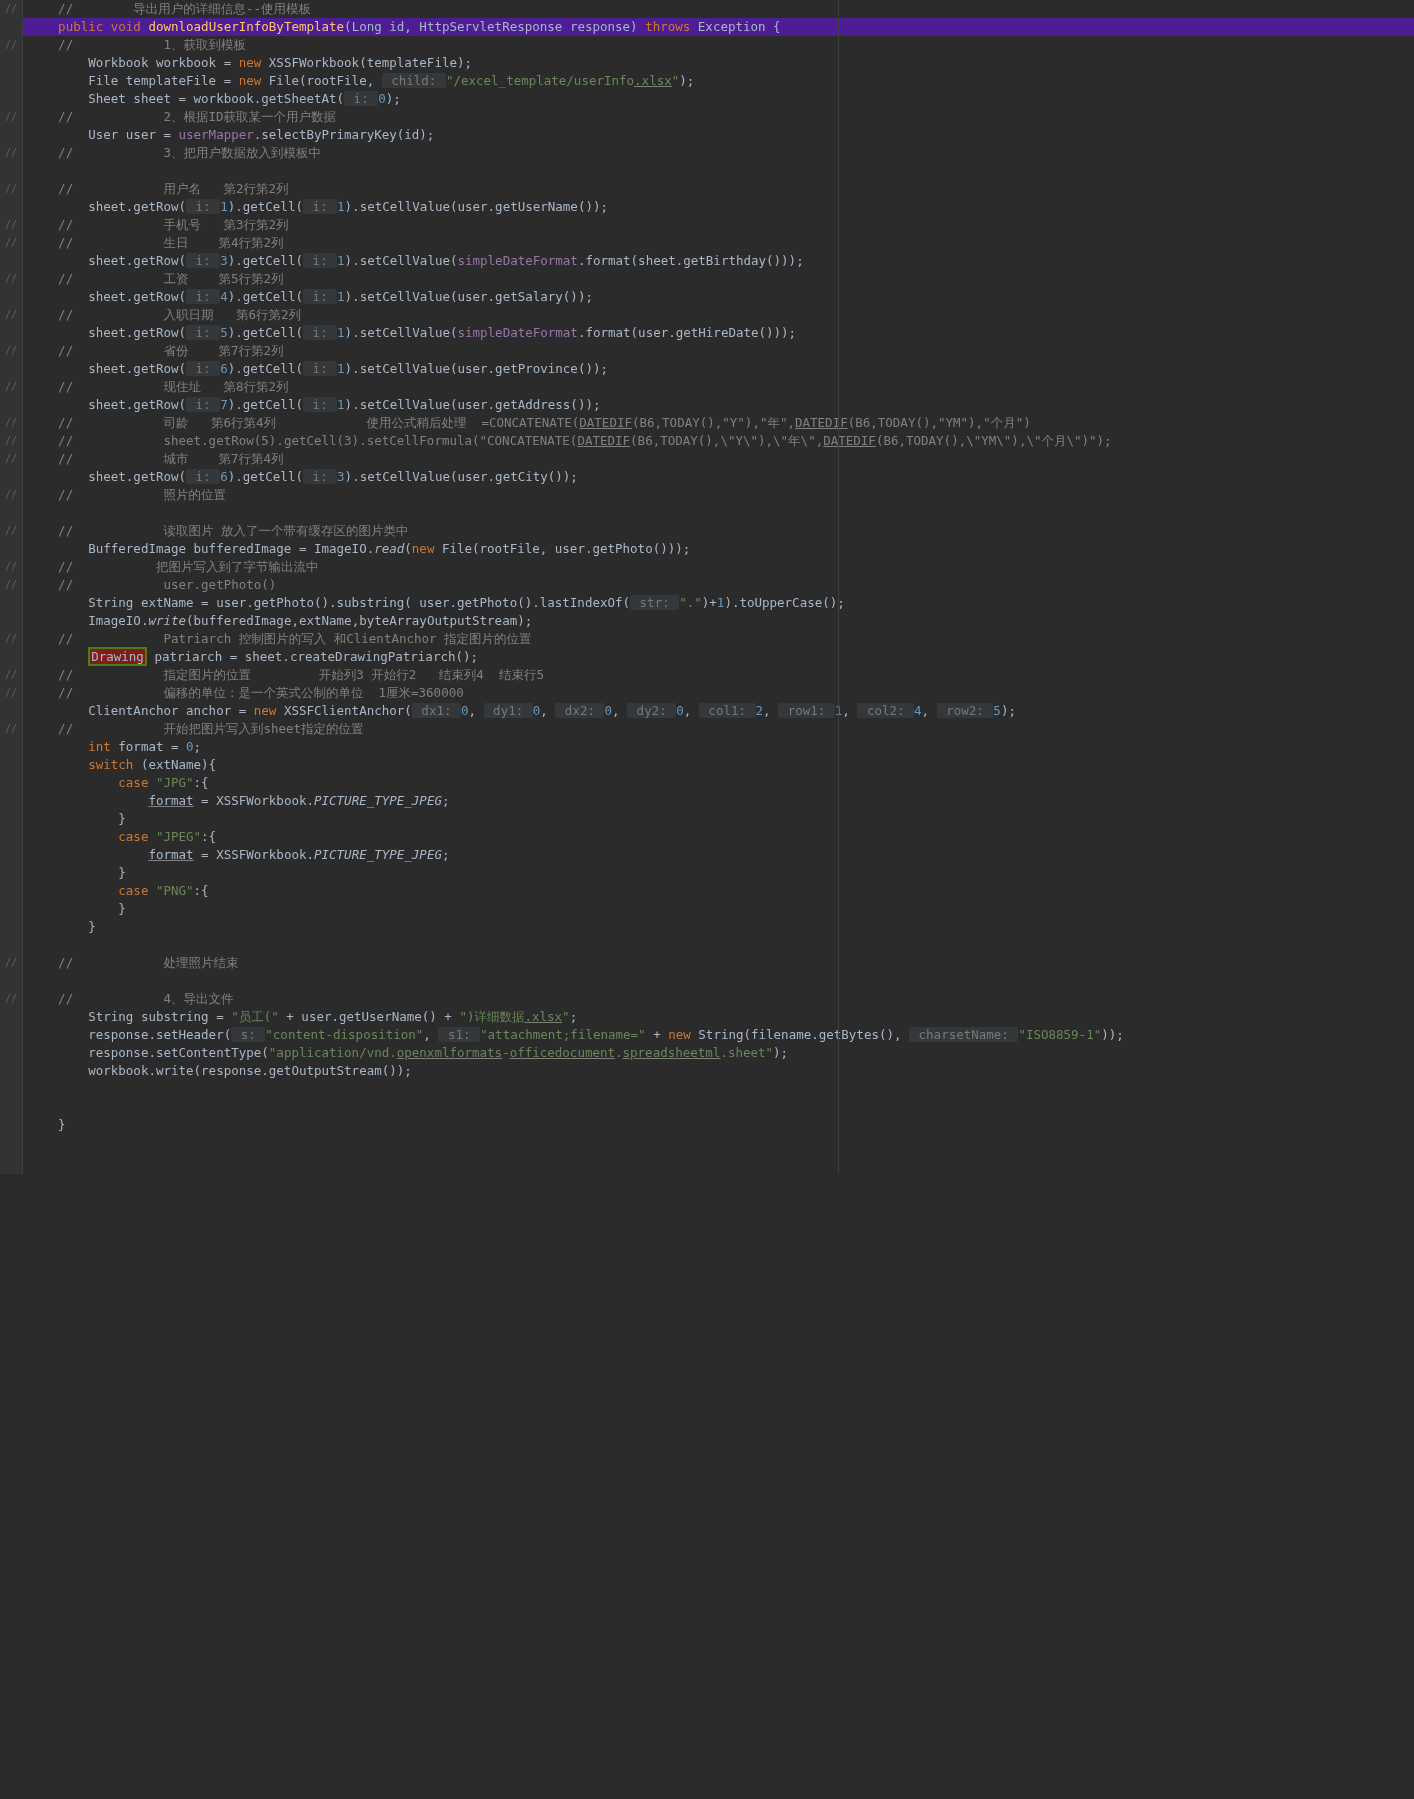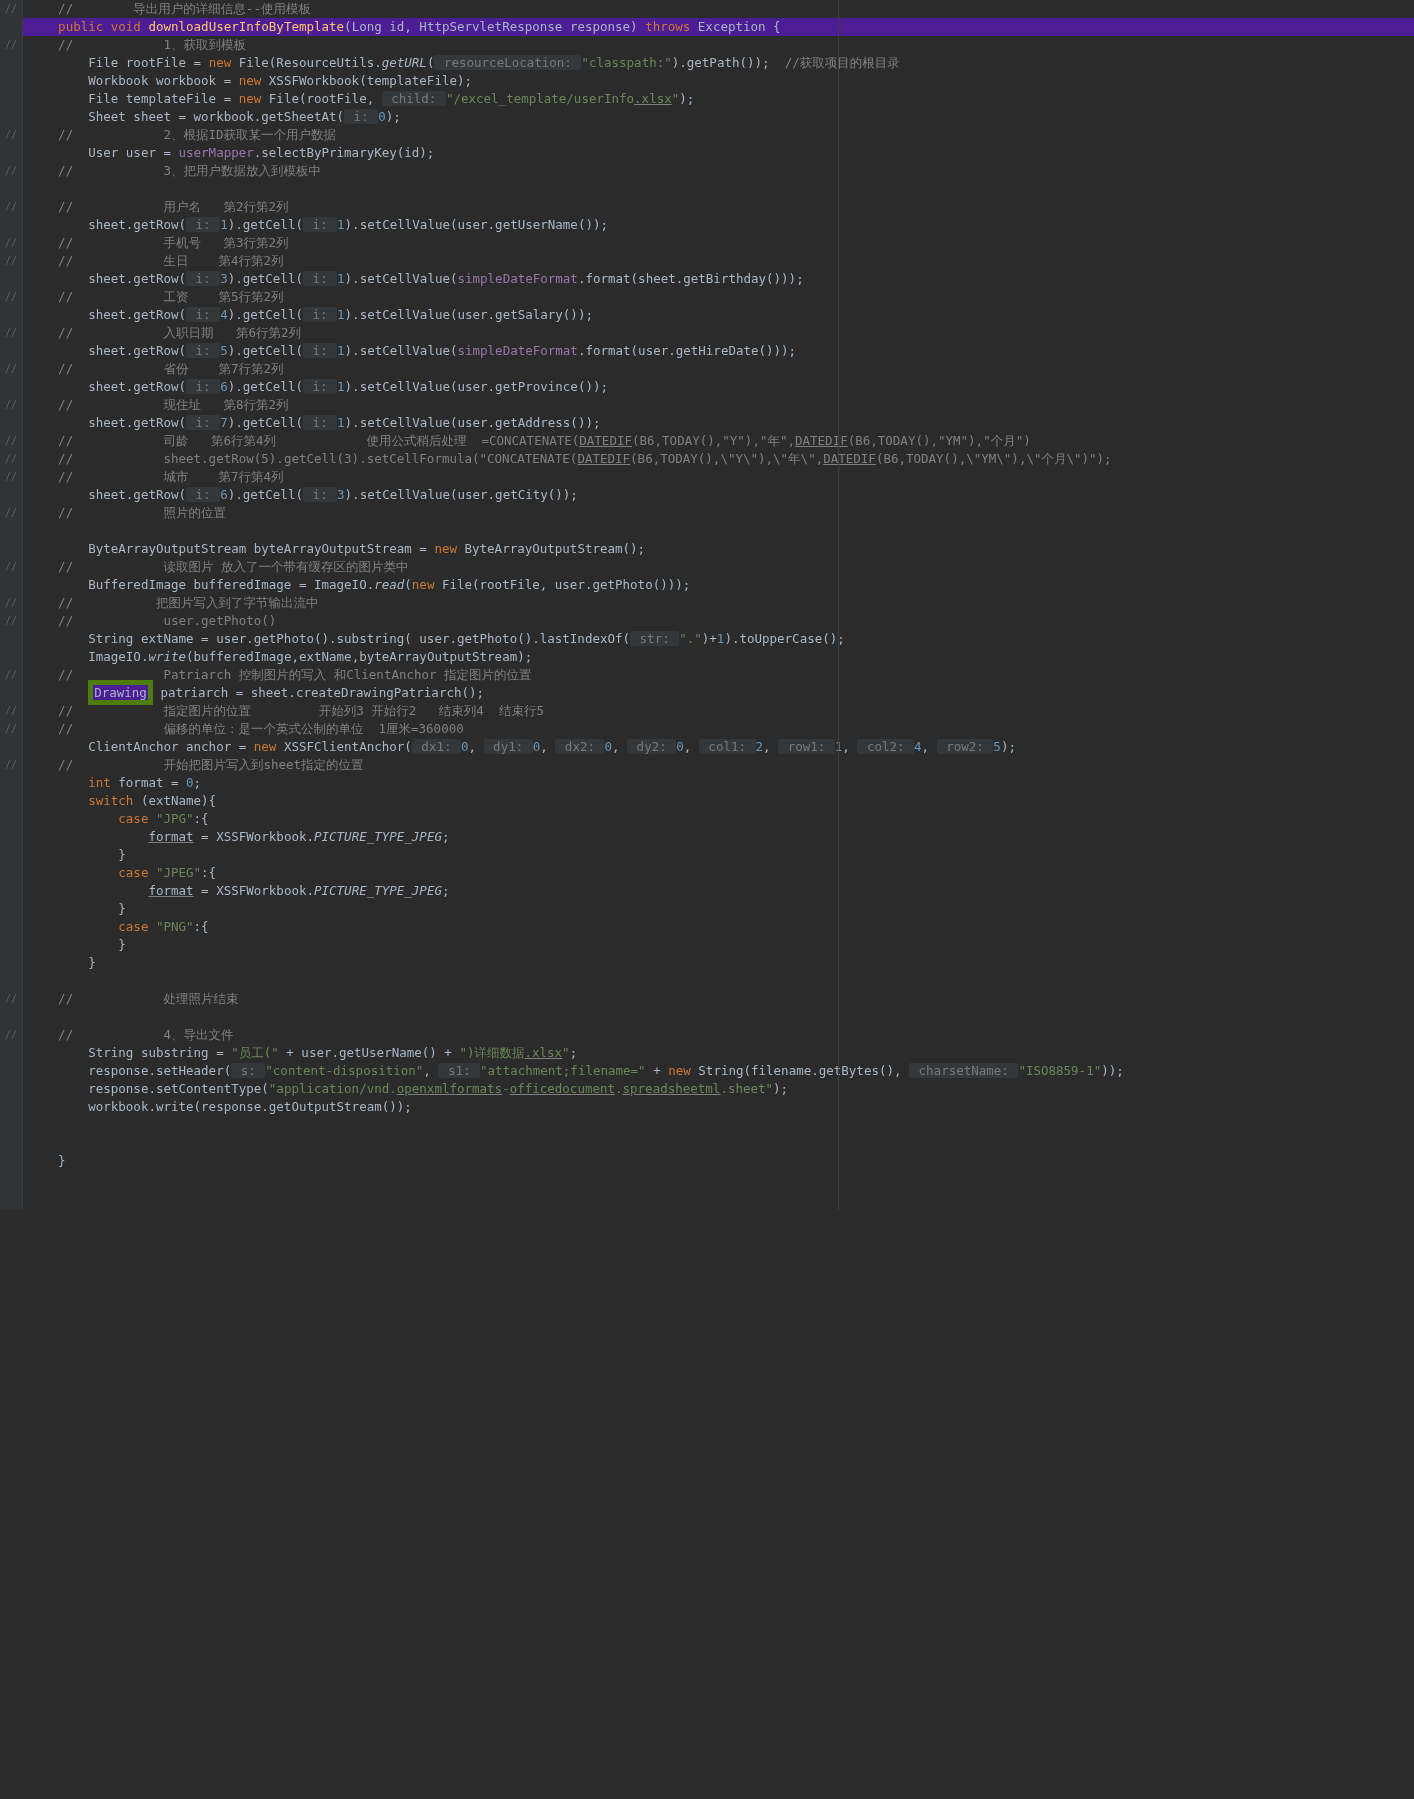--- a/index.html
+++ b/index.html
@@ -10,34 +10,33 @@
 .line.hl{background:#4c1d95}
 .kw{color:#cc7832}
 .str{color:#6a8759}
 .num{color:#6897bb}
 .cmt{color:#808080}
 .mth{color:#ffc66d}
 .fld{color:#9876aa}
 .static{color:#a9b7c6;font-style:italic}
 .hint{color:#787878;font-style:normal;background:#35383b;border-radius:2px;padding:0 2px}
 .underline{text-decoration:underline;text-decoration-color:#808080}
-.boxed{border:5px solid #4d7c0f;background:#4c1d95;padding:0 1px}
+.boxed{border:2px solid #4d7c0f;background:#7f1d1d;padding:0 1px}
 .marker{position:absolute;left:2px;width:18px;height:18px;color:#606060;font-size:10px;text-align:center;z-index:3}
 </style>
 </head>
 <body>
 
 <div class="editor">
 <div class="gutter"></div>
 <div class="ruler"></div>
 
 <div class="line"><span class="marker">//</span>    <span class="cmt">//        导出用户的详细信息--使用模板</span></div>
 <div class="line hl">    <span class="kw">public </span><span class="kw">void </span><span class="mth">downloadUserInfoByTemplate</span><span>(Long id, HttpServletResponse response) </span><span class="kw">throws </span><span>Exception {</span></div>
 <div class="line"><span class="marker">//</span>    <span class="cmt">//            1、获取到模板</span></div>
-<div class="line"><span>        File rootFile = </span><span class="kw">new </span><span>File(ResourceUtils.</span><span class="static">getURL</span><span>(</span><span class="hint"> resourceLocation: </span><span class="str">"classpath:"</span><span>).getPath());  </span><span class="cmt">//获取项目的根目录</span></div>
 <div class="line"><span>        Workbook workbook = </span><span class="kw">new </span><span>XSSFWorkbook(templateFile);</span></div>
 <div class="line"><span>        File templateFile = </span><span class="kw">new </span><span>File(rootFile, </span><span class="hint"> child: </span><span class="str">"/excel_template/userInfo</span><span class="str underline">.xlsx</span><span class="str">"</span><span>);</span></div>
 <div class="line"><span>        Sheet sheet = workbook.getSheetAt(</span><span class="hint"> i: </span><span class="num">0</span><span>);</span></div>
 <div class="line"><span class="marker">//</span>    <span class="cmt">//            2、根据ID获取某一个用户数据</span></div>
 <div class="line"><span>        User user = </span><span class="fld">userMapper</span><span>.selectByPrimaryKey(id);</span></div>
 <div class="line"><span class="marker">//</span>    <span class="cmt">//            3、把用户数据放入到模板中</span></div>
 <div class="line"><span></span></div>
 <div class="line"><span class="marker">//</span>    <span class="cmt">//            用户名   第2行第2列</span></div>
 <div class="line"><span>        sheet.getRow(</span><span class="hint"> i: </span><span class="num">1</span><span>).getCell(</span><span class="hint"> i: </span><span class="num">1</span><span>).setCellValue(user.getUserName());</span></div>
 <div class="line"><span class="marker">//</span>    <span class="cmt">//            手机号   第3行第2列</span></div>
@@ -50,21 +49,20 @@
 <div class="line"><span class="marker">//</span>    <span class="cmt">//            省份    第7行第2列</span></div>
 <div class="line"><span>        sheet.getRow(</span><span class="hint"> i: </span><span class="num">6</span><span>).getCell(</span><span class="hint"> i: </span><span class="num">1</span><span>).setCellValue(user.getProvince());</span></div>
 <div class="line"><span class="marker">//</span>    <span class="cmt">//            现住址   第8行第2列</span></div>
 <div class="line"><span>        sheet.getRow(</span><span class="hint"> i: </span><span class="num">7</span><span>).getCell(</span><span class="hint"> i: </span><span class="num">1</span><span>).setCellValue(user.getAddress());</span></div>
 <div class="line"><span class="marker">//</span>    <span class="cmt">//            司龄   第6行第4列            使用公式稍后处理  =CONCATENATE(</span><span class="cmt underline">DATEDIF</span><span class="cmt">(B6,TODAY(),"Y"),"年",</span><span class="cmt underline">DATEDIF</span><span class="cmt">(B6,TODAY(),"YM"),"个月")</span></div>
 <div class="line"><span class="marker">//</span>    <span class="cmt">//            sheet.getRow(5).getCell(3).setCellFormula("CONCATENATE(</span><span class="cmt underline">DATEDIF</span><span class="cmt">(B6,TODAY(),\"Y\"),\"年\",</span><span class="cmt underline">DATEDIF</span><span class="cmt">(B6,TODAY(),\"YM\"),\"个月\")");</span></div>
 <div class="line"><span class="marker">//</span>    <span class="cmt">//            城市    第7行第4列</span></div>
 <div class="line"><span>        sheet.getRow(</span><span class="hint"> i: </span><span class="num">6</span><span>).getCell(</span><span class="hint"> i: </span><span class="num">3</span><span>).setCellValue(user.getCity());</span></div>
 <div class="line"><span class="marker">//</span>    <span class="cmt">//            照片的位置</span></div>
 <div class="line"><span></span></div>
-<div class="line"><span>        ByteArrayOutputStream byteArrayOutputStream = </span><span class="kw">new </span><span>ByteArrayOutputStream();</span></div>
 <div class="line"><span class="marker">//</span>    <span class="cmt">//            读取图片 放入了一个带有缓存区的图片类中</span></div>
 <div class="line"><span>        BufferedImage bufferedImage = ImageIO.</span><span class="static">read</span><span>(</span><span class="kw">new </span><span>File(rootFile, user.getPhoto()));</span></div>
 <div class="line"><span class="marker">//</span>    <span class="cmt">//           把图片写入到了字节输出流中</span></div>
 <div class="line"><span class="marker">//</span>    <span class="cmt">//            user.getPhoto()</span></div>
 <div class="line"><span>        String extName = user.getPhoto().substring( user.getPhoto().lastIndexOf(</span><span class="hint"> str: </span><span class="str">"."</span><span>)+</span><span class="num">1</span><span>).toUpperCase();</span></div>
 <div class="line"><span>        ImageIO.</span><span class="static">write</span><span>(bufferedImage,extName,byteArrayOutputStream);</span></div>
 <div class="line"><span class="marker">//</span>    <span class="cmt">//            Patriarch 控制图片的写入 和ClientAnchor 指定图片的位置</span></div>
 <div class="line"><span>        </span><span class="boxed">Drawing</span><span> patriarch = sheet.createDrawingPatriarch();</span></div>
 <div class="line"><span class="marker">//</span>    <span class="cmt">//            指定图片的位置         开始列3 开始行2   结束列4  结束行5</span></div>
 <div class="line"><span class="marker">//</span>    <span class="cmt">//            偏移的单位：是一个英式公制的单位  1厘米=360000</span></div>

